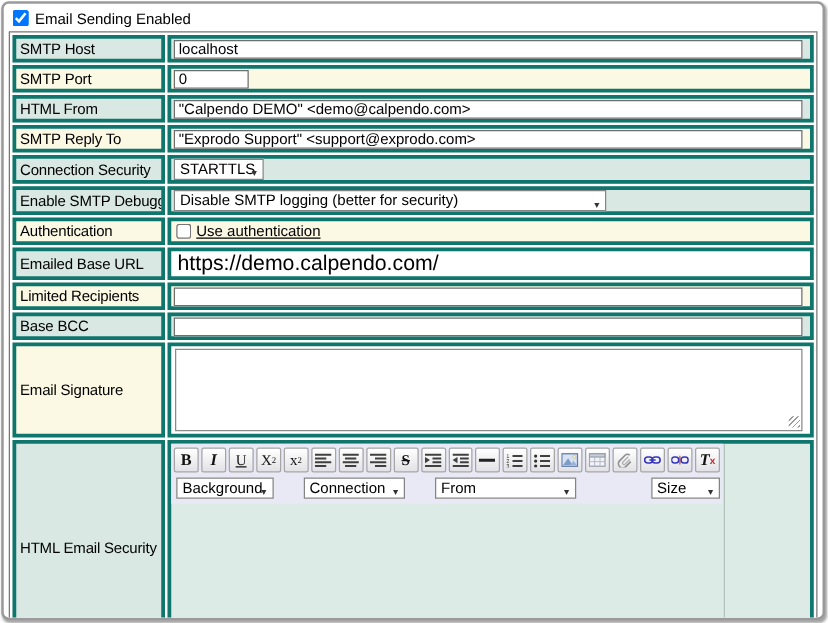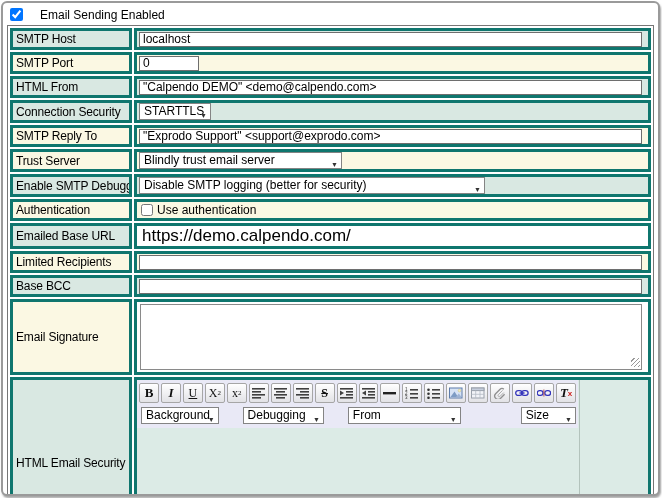--- a/index.html
+++ b/index.html
@@ -4,21 +4,21 @@
 <style>
   * { box-sizing: border-box; }
   html, body { margin:0; padding:0; background:#fff; width:662px; height:498px;
     font-family:"Liberation Sans", sans-serif; }
   .window {
     position:absolute; left:1px; top:1px; width:659px; height:495px;
     background:#fff; border:2px solid #9a9a9a; border-radius:6px;
     box-shadow:1px 2px 2px rgba(90,90,90,.55);
     padding:3px 4px 4px 4px; overflow:hidden;
   }
-  .enable-row { display:flex; align-items:center; gap:17px; padding:1px 0 3px 3px;
+  .enable-row { display:flex; align-items:center; gap:5px; padding:1px 0 3px 3px;
     font-size:12px; color:#000; height:19px; }
   .enable-row input { width:13px; height:13px; margin:0; }
   table.settings { width:100%; border-collapse:separate; border-spacing:2px;
     background:#fff; border:1px solid #767676; table-layout:fixed; }
   td { border:3px solid #0f766e; font-size:12px; color:#000; padding:0; vertical-align:middle; }
   td.lbl { width:122px; padding:1px 2px 1px 3px; letter-spacing:-0.15px; white-space:nowrap; overflow:hidden; }
   td.val { padding:0 2px; }
   tr.std td { height:16px; }
   .c-t { background:#d9e8e2; }
   .c-y { background:#fbf8e3;margin-left:44px; }
@@ -26,21 +26,21 @@
   .c-e { background:#dcebe6; }
   input.ti { border:1px solid #6e6e6e; background:#fff; height:15px; font-size:12px;
     font-family:"Liberation Sans", sans-serif; padding:4px 3px; margin:0; display:block; }
   input.full { width:calc(100% - 4px); }
   input.short { width:60px; }
   .plain-val { padding-left:3px; font-size:17px; }
   .sel { display:inline-block; position:relative; background:#fff; border:1px solid #848484;
     height:17px; line-height:15px; font-size:12px; padding:0 16px 0 4px; margin:0;
     white-space:nowrap; overflow:hidden; vertical-align:middle; }
   .sel::after { content:"▼"; position:absolute; right:3px; top:4px; font-size:7px; color:#333; }
-  .cb-row { display:flex; align-items:center; gap:4px; padding-left:2px; }
+  .cb-row { display:flex; align-items:center; gap:4px; padding-left:2px;text-decoration:underline; }
   .cb-row input { width:12px; height:12px; margin:0; }
   .ta-wrap { position:relative; padding:2px 4px 2px 1px; }
   textarea.sig { width:100%; height:66px; border:1px solid #8a8a8a; resize:none;
     font-family:"Liberation Sans", sans-serif; font-size:12px; display:block; }
   .resize-handle { position:absolute; right:6px; bottom:5px; width:9px; height:9px;
     background:repeating-linear-gradient(135deg, transparent 0 2px, #9a9a9a 2px 3px); }
   td.editor-cell { position:relative; height:172px; vertical-align:top; }
   .editor-right-border { position:absolute; left:442px; top:0; bottom:0; width:1px; background:#b3c3bc; }
   .toolbar { width:441px; background:#e9e9f6; padding:3px 2px 4px 2px; }
   .tb-row1 { display:flex; gap:2px; }
@@ -77,32 +77,28 @@
             <input class="ti short" value="0" style="">
           </td>
     </tr>
     <tr class="std">
       <td class="lbl c-t">HTML From</td>
       <td class="val c-t">
             <input class="ti full" value="&quot;Calpendo DEMO&quot; &lt;demo@calpendo.com&gt;" style="">
           </td>
     </tr>
     <tr class="std">
-      <td class="lbl c-t">Connection Security</td>
-      <td class="val c-t"><span class="sel" style="width:72px">STARTTLS</span></td>
-    </tr>
-    <tr class="std">
       <td class="lbl c-y">SMTP Reply To</td>
       <td class="val c-y">
             <input class="ti full" value="&quot;Exprodo Support&quot; &lt;support@exprodo.com&gt;" style="">
           </td>
     </tr>
     <tr class="std">
-      <td class="lbl c-y">Trust Server</td>
-      <td class="val c-y"><span class="sel" style="width:203px">Blindly trust email server</span></td>
+      <td class="lbl c-t">Connection Security</td>
+      <td class="val c-t"><span class="sel" style="width:72px">STARTTLS</span></td>
     </tr>
     <tr class="std">
       <td class="lbl c-t">Enable SMTP Debugging</td>
       <td class="val c-t"><span class="sel" style="width:346px">Disable SMTP logging (better for security)</span></td>
     </tr>
     <tr class="std">
       <td class="lbl c-y">Authentication</td>
       <td class="val c-y">
         <div class="cb-row">
           <input type="checkbox" style="">
@@ -303,21 +299,21 @@
                   </span>
                 </button>
                 <button class="tbtn">
                   <span>
                     <span class="g-serif" style="font-style:italic;font-size:13px;font-weight:bold">T<span style="font-family:'Liberation Sans',sans-serif;font-style:normal;font-size:8px;color:#cc2222;vertical-align:-3px;font-weight:bold">x</span></span>
                   </span>
                 </button>
               </div>
           <div class="tb-row2">
                 <span class="sel" style="width: 82px; margin-left: 2px;">Background</span>
-                <span class="sel" style="width: 86px; margin-left: 24px;">Debugging</span>
+                <span class="sel" style="width: 86px; margin-left: 24px;">Connection</span>
                 <span class="sel" style="width: 120px; margin-left: 24px;">From</span>
                 <span class="sel" style="width: 58px; margin-left: 60px;">Size</span>
               </div>
         </div>
         <div style="height:118px;"></div>
         <div class="editor-right-border"></div>
       </td>
     </tr>
   </tbody>
     </table>

